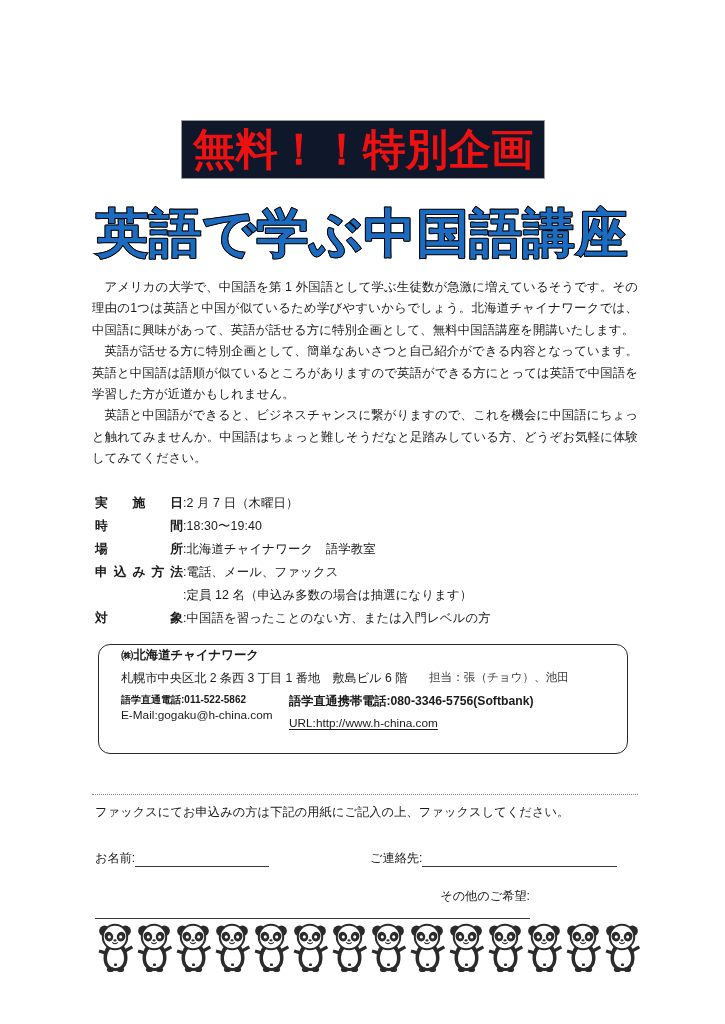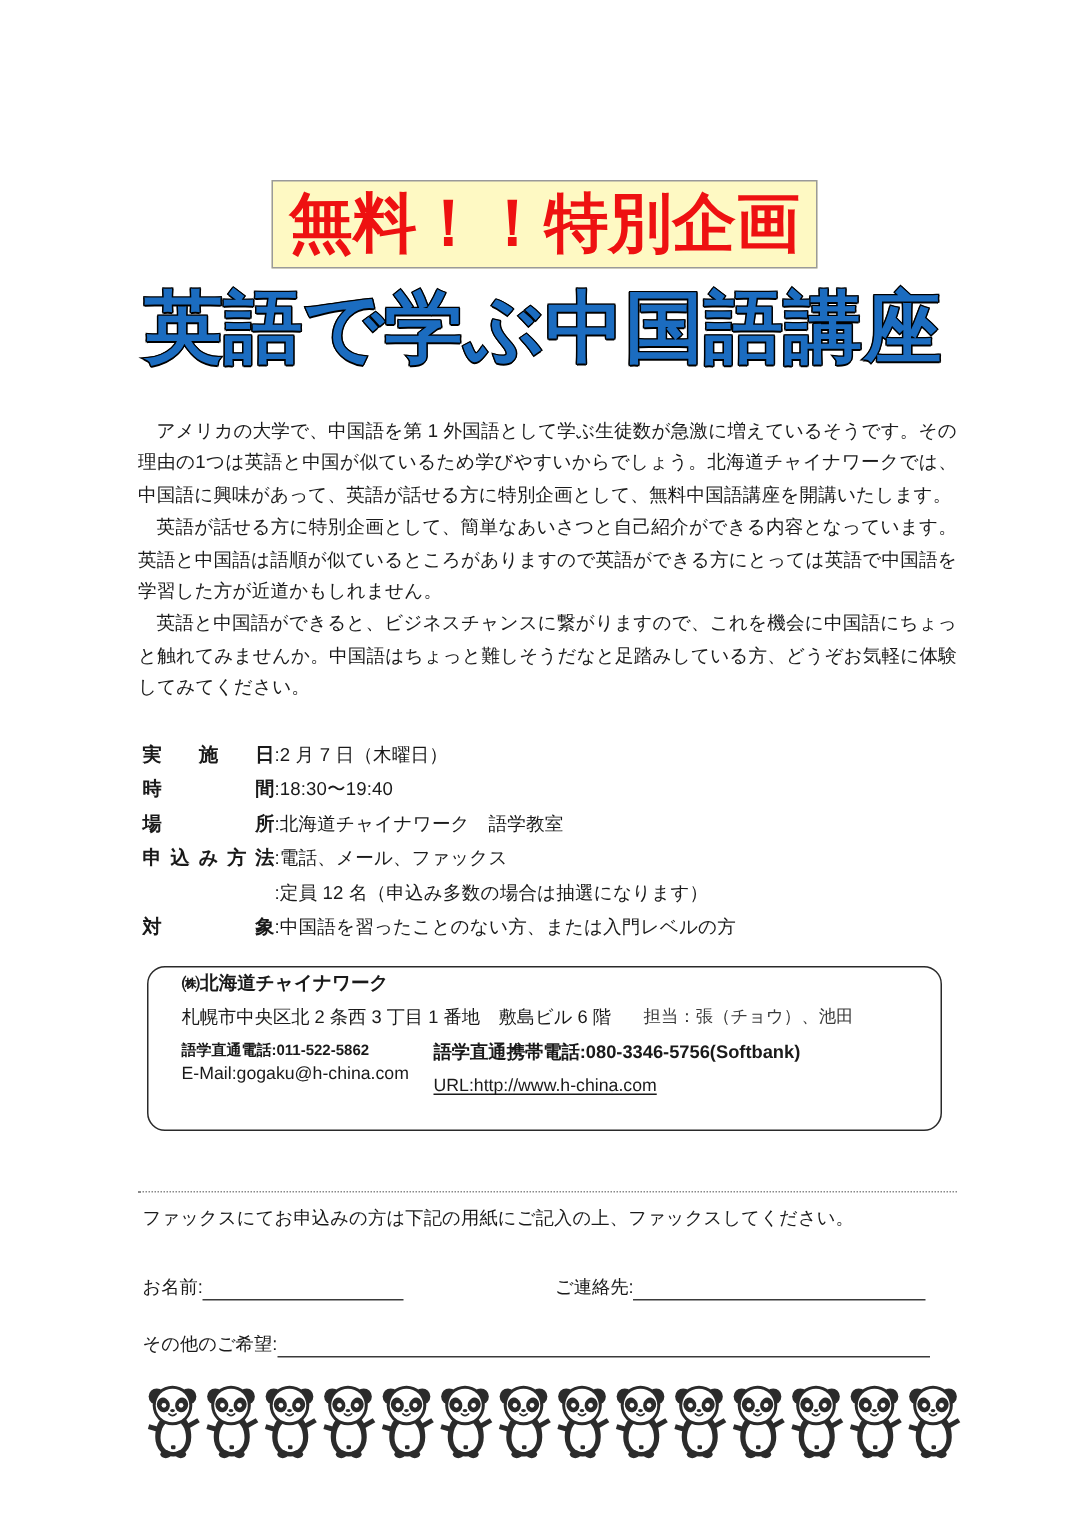--- a/index.html
+++ b/index.html
@@ -27,41 +27,41 @@
 
   
   .headline-box {
     position: absolute;
     left: 181px;
     top: 120px;
     width: 364px;
     height: 59px;
     border: 1px solid #9a9a9a;
     box-sizing: border-box;
-    background: #fef9c3;
+    background: #0f172a;
     display: flex;
     align-items: center;
     justify-content: center;
   }
   .headline-text {
     font-family: "DejaVu Sans", "Liberation Sans", sans-serif;
     font-size: 43px;
     line-height: 1;
     font-weight: 700;
     color: #ee1111;
     letter-spacing: 0px;
     white-space: nowrap;
     transform: scaleX(0.99);
   }
 
   
   .subtitle-wrap {
     position: absolute;
     left: 0;
-    top: 192px;
+    top: 206px;
     width: 725px;
     text-align: center;
   }
   .subtitle-text {
     display: inline-block;
     font-family: "DejaVu Sans", "Liberation Sans", sans-serif;
     font-size: 52px;
     line-height: 1.05;
     font-weight: 700;
     color: #1b6cc0;
@@ -208,21 +208,21 @@
   .field .flabel { flex: 0 0 auto; }
   .field .fline {
     display: inline-block;
     border-bottom: 1px solid #3a3a3a;
     height: 13px;
   }
   #field-name  { left: 95px;  top: 850px; }
   #field-name  .fline { width: 134px; }
   #field-contact { left: 370px; top: 850px; }
   #field-contact .fline { width: 195px; }
-  #field-other { left: 95px; top: 888px; }
+  #field-other { left: 95px; top: 888px; flex-direction: column; }
   #field-other .fline { width: 435px; }
 
   
   .panda-row {
     position: absolute;
     left: 96px;
     top: 922px;
     width: 546px;
     height: 56px;
     display: flex;

